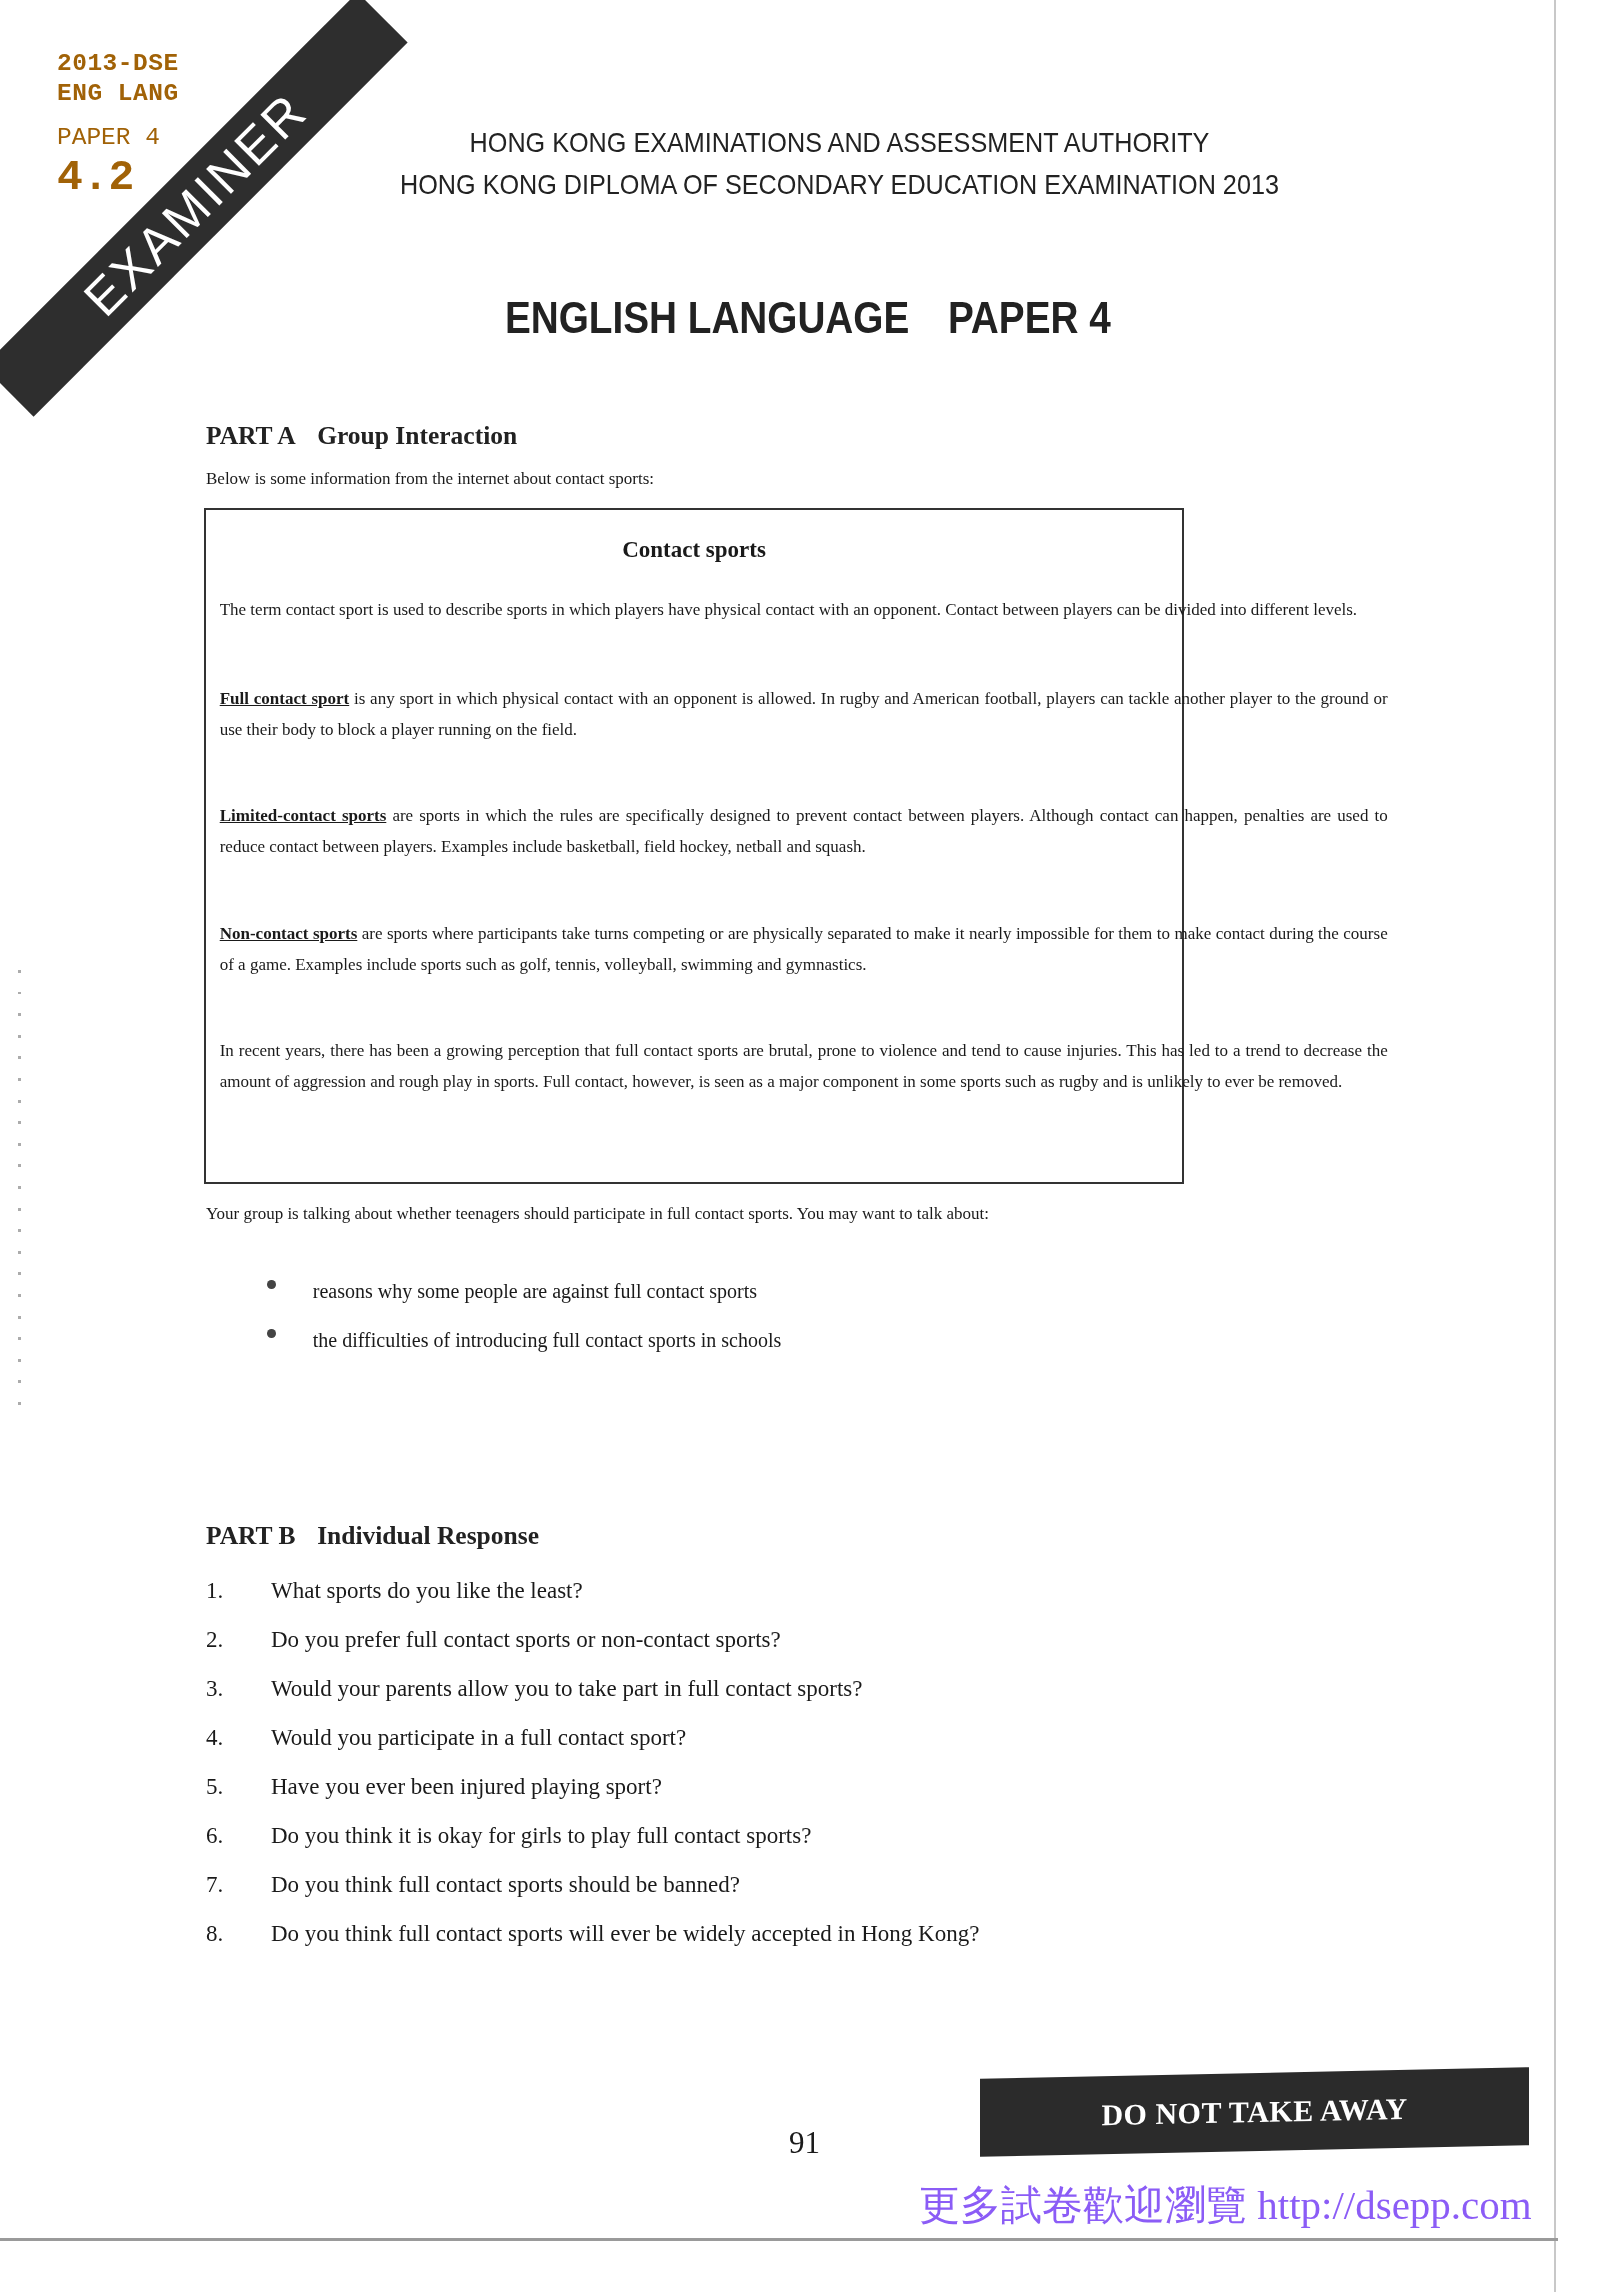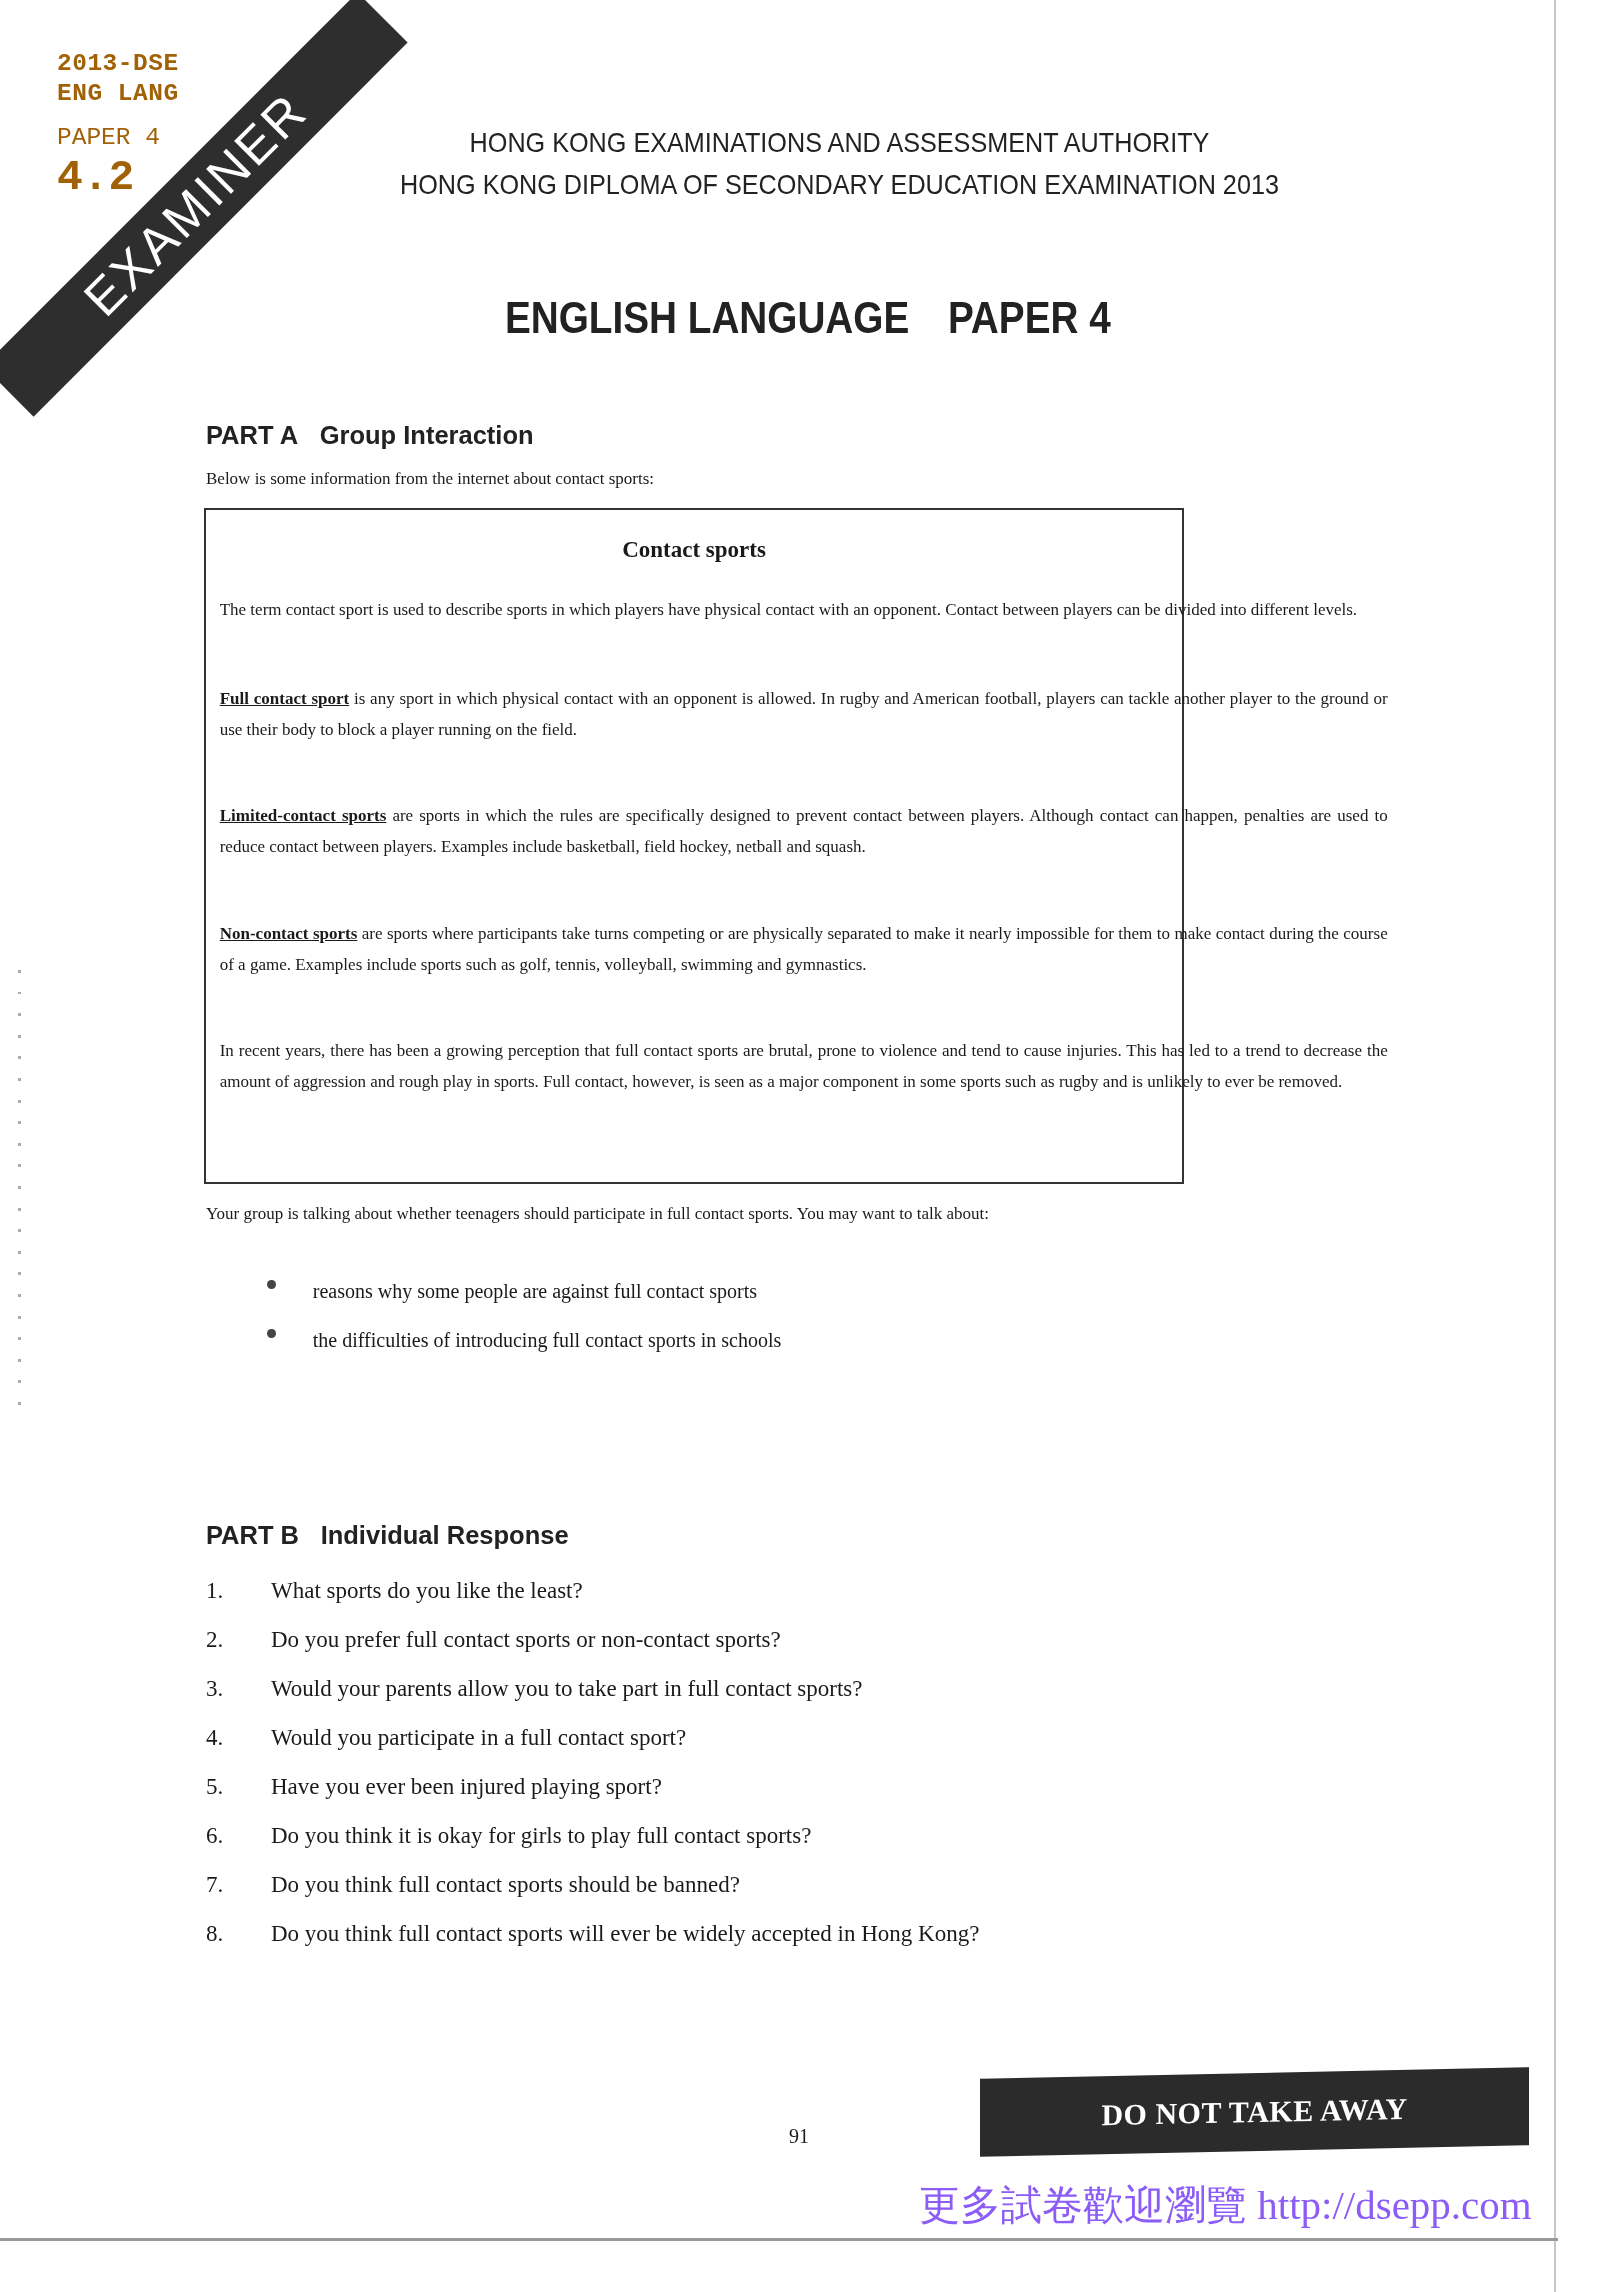--- a/index.html
+++ b/index.html
@@ -23,21 +23,21 @@
 
   .header-line { position:absolute; left:0; width:1621px; text-align:center; font-family:"Liberation Sans", sans-serif;
     font-size:27.4px; color:#222; transform:scaleX(0.92); }
   .h1 { top:127px; left:29px; }
   .h2 { top:169px; left:29px; }
 
   .paper-title { position:absolute; left:505px; top:292px; font-family:"Liberation Sans", sans-serif; font-weight:bold;
     font-size:45px; color:#222; transform:scaleX(0.86); transform-origin:left; white-space:nowrap; }
   .paper-title .gap { display:inline-block; width:45px; }
 
-  .part-heading { position:absolute; left:206px; font-family:Liberation Sans, sans-serif; font-weight:bold;
+  .part-heading { position:absolute; left:206px; font-family:Liberation Serif, serif; font-weight:bold;
     font-size:25.5px; color:#222; white-space:nowrap; }
   .part-heading .gap { display:inline-block; width:21.6px; }
   .partA { top:421px; }
   .partB { top:1521px; }
 
   .text { font-size:17px; line-height:31px; }
   .intro { position:absolute; left:206px; top:463px; width:1206px; }
 
   .info-box { position:absolute; left:204px; top:508px; width:980px; height:676px; border:2px solid #333; box-sizing:border-box; }
   .info-box .box-title { text-align:center; font-weight:bold; font-size:23px; margin-top:27.4px; }
@@ -52,21 +52,21 @@
   .prompt { position:absolute; left:206px; top:1198px; width:1198px; text-align:justify; }
 
   .bullets { position:absolute; left:267px; top:1280px; width:882px; list-style:none; margin:0; padding:0; }
   .bullets li { height:49px; display:flex; font-size:20px; }
   .bullets .dot { width:8.8px; height:8.8px; border-radius:50%; background:#444; margin-right:37px; flex:0 0 auto; }
 
   .questions { position:absolute; left:206px; top:1566px; width:1078px; list-style:none; margin:0; padding:0; }
   .questions li { height:49px; display:flex; align-items:center; font-size:23px; }
   .questions .num { width:65px; flex:0 0 auto; }
 
-  .page-num { position:absolute; left:789px; top:2125px; font-size:20px; }
+  .page-num { position:absolute; left:789px; top:2125px; font-size:31px; }
   .dnta { position:absolute; left:980px; top:2073px; width:549px; height:78px; background:#2b2b2b;
     transform:skewY(-1.2deg); display:flex; align-items:center; justify-content:center; }
   .dnta span { color:#fff; font-weight:bold; font-size:30px; letter-spacing:0.5px; }
 
   .watermark { position:absolute; left:919px; top:2178px; font-size:41px; color:#8b5cf6; white-space:nowrap; }
 </style>
 </head>
 <body>
 
 <div class="right-edge"></div>

